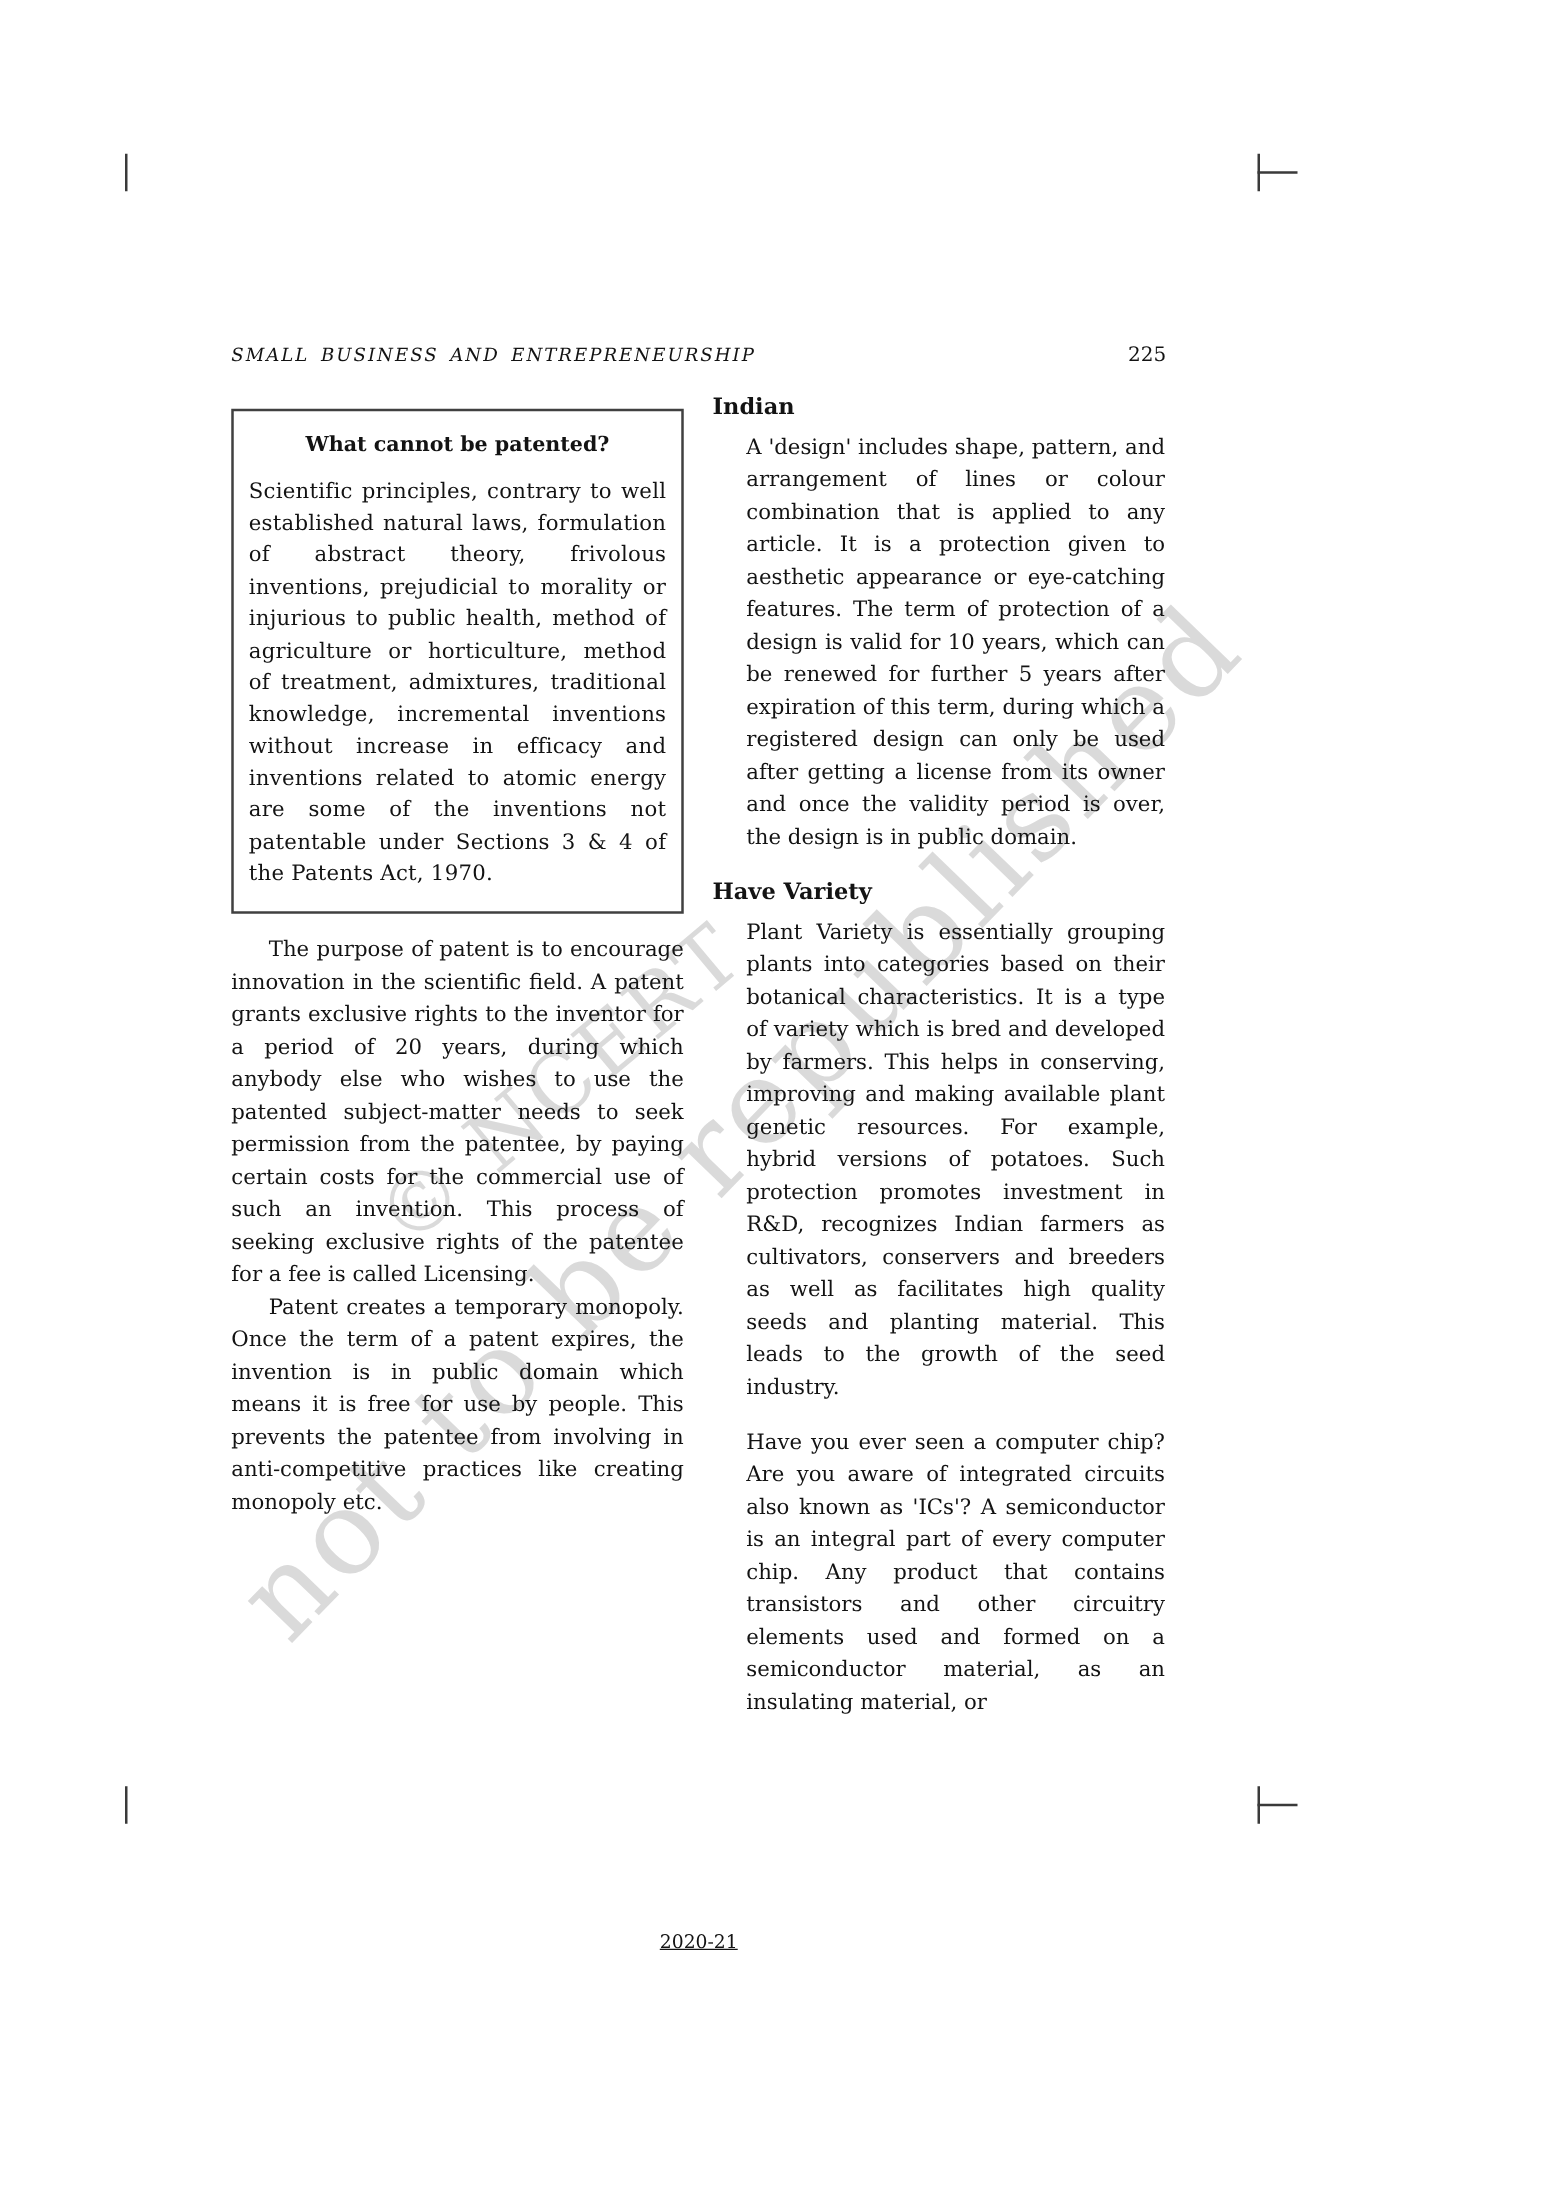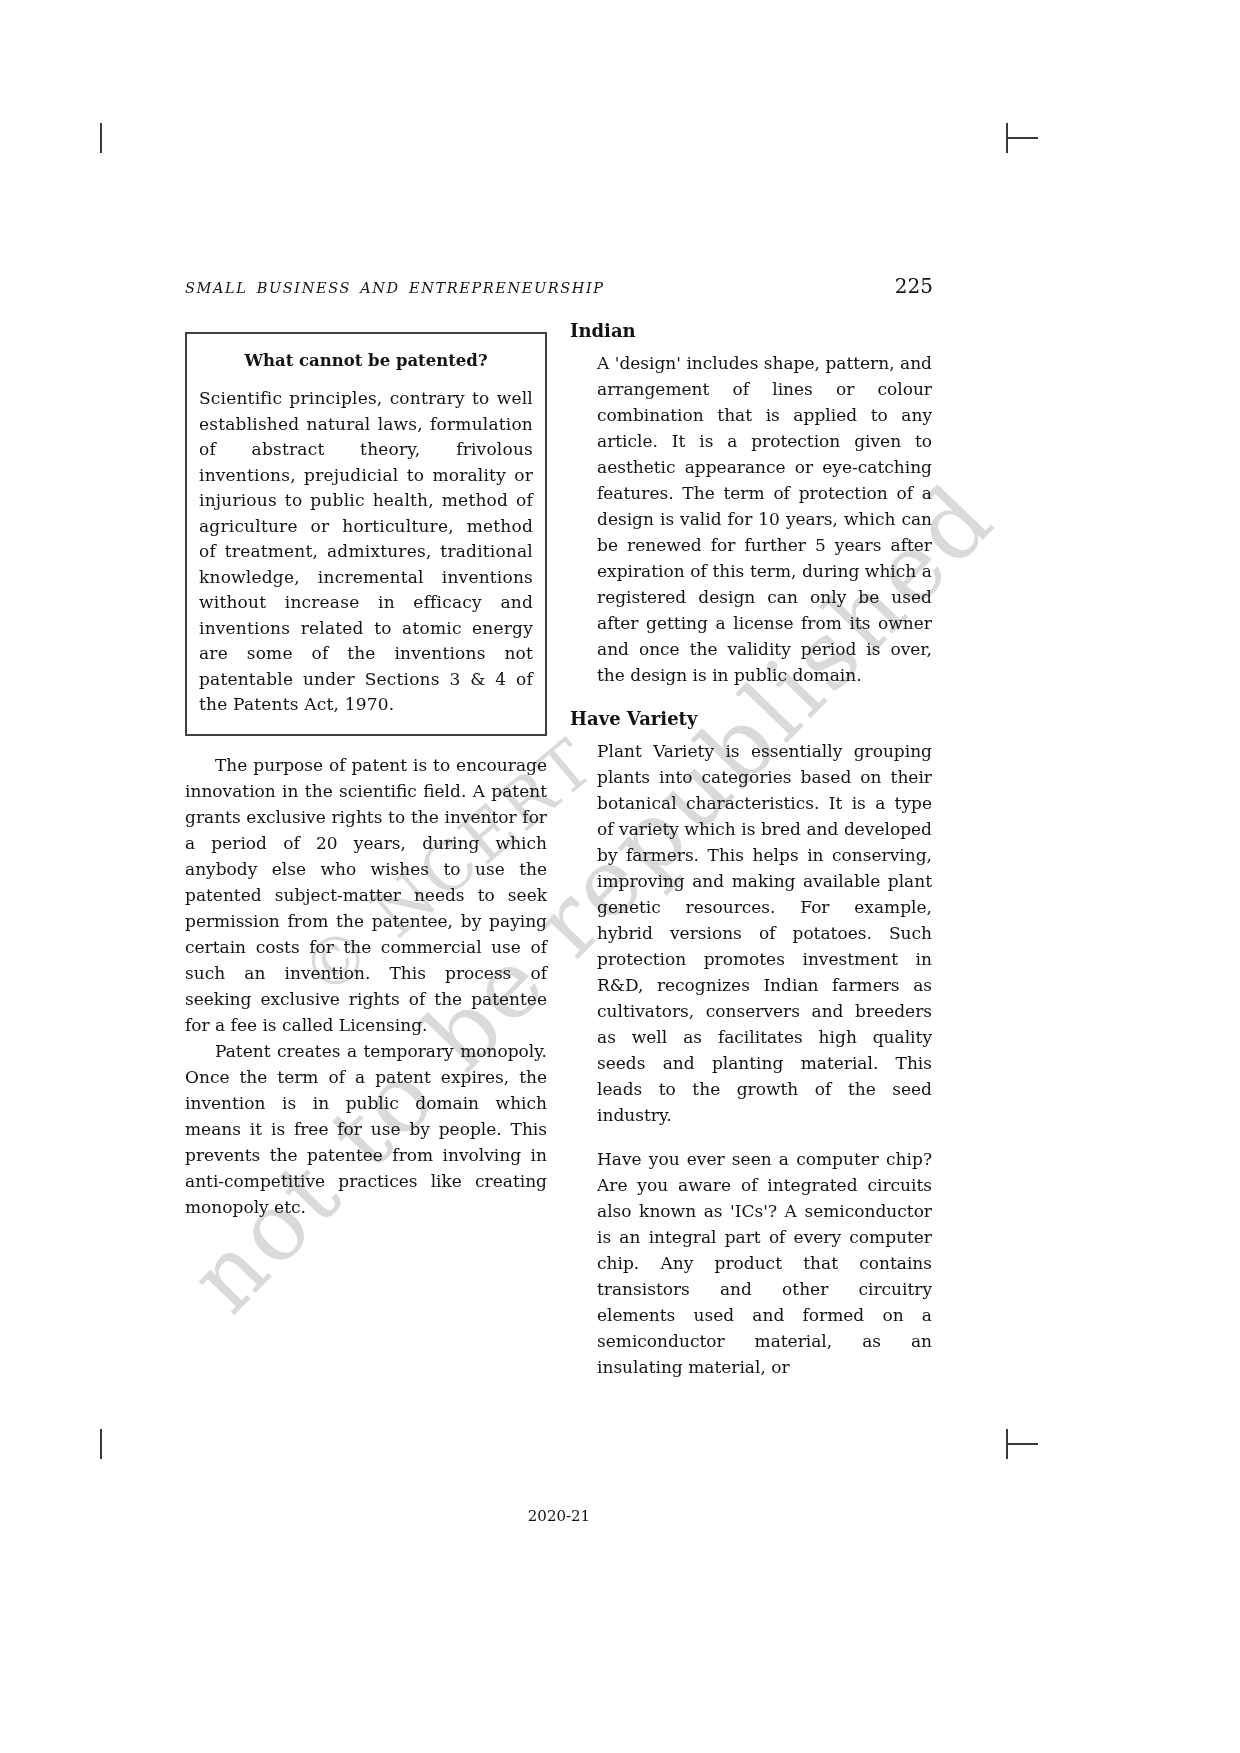--- a/index.html
+++ b/index.html
@@ -37,21 +37,21 @@
   }
 
   
   .content { position: absolute; left: 185px; top: 274px; width: 748px; z-index: 2; }
 
   .running-head {
     display: flex; justify-content: space-between; align-items: baseline;
     margin-bottom: 20px;
   }
   .rh-title { font-size: 14.5px; letter-spacing: 1.6px; word-spacing: 3px; font-style: italic; }
-  .rh-page { font-size: 20px; }
+  .rh-page { font-size: 16px; }
 
   .columns { display: flex; gap: 23px; }
   .col {
     width: 362px; flex: 0 0 362px;
     font-size: 17px; line-height: 26px;
     text-align: justify;
   }
 
   .para { margin: 0; }
   .para.indent { text-indent: 30px; }
@@ -72,22 +72,22 @@
 
   .sec-head {
     margin: 0 0 7px 0;
     font-size: 18px; font-weight: bold; line-height: 25px;
     text-align: left;
   }
   .col-right .para { margin-bottom: 18px; margin-left: 27px; }
   .col-right .para:last-child { margin-bottom: 0; }
 
   .footer {
-    position: absolute; left: 185px; top: 1507px; width: 748px;
-    text-align: center; font-size: 15px; z-index: 2;
+    position: absolute; left: 185px; top: 1544px; width: 748px;
+    text-align: center; font-size: 15px; z-index: 2; text-decoration: underline;
   }
 </style>
 </head>
 <body>
 
 <div class="tick-v tl-v"></div>
 <div class="tick-v tr-v"></div>
 <div class="tick-h tr-h"></div>
 <div class="tick-v bl-v"></div>
 <div class="tick-v br-v"></div>

